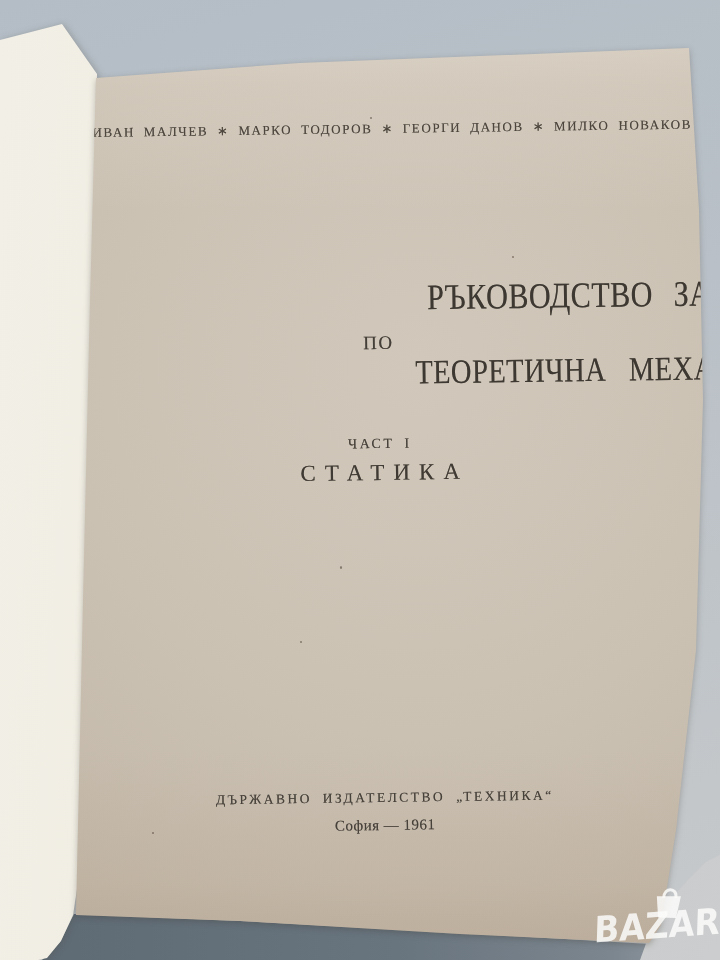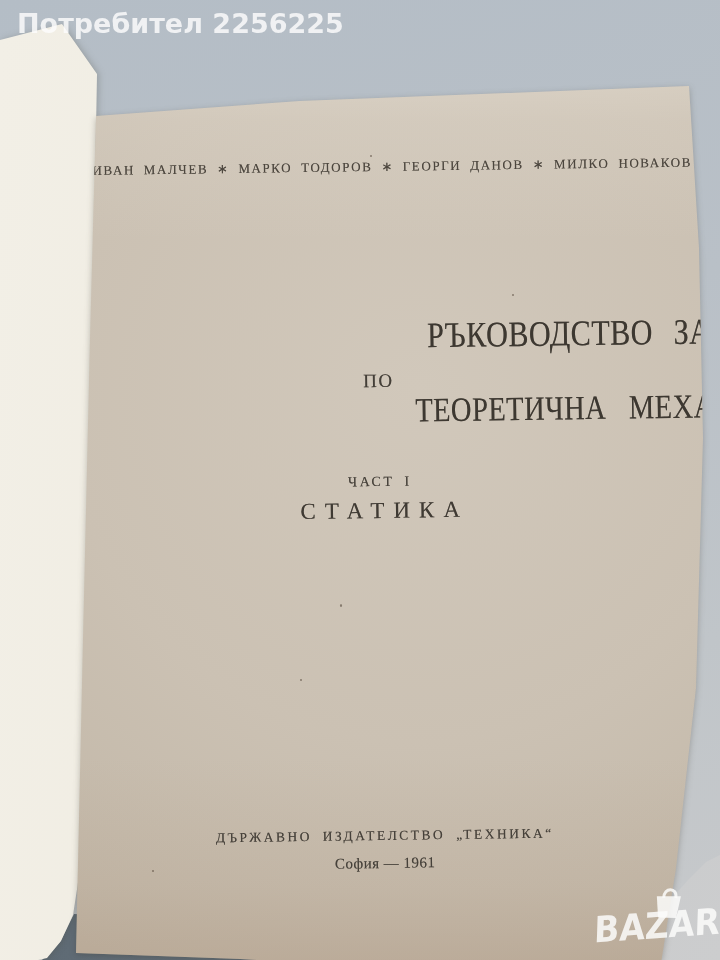--- a/index.html
+++ b/index.html
@@ -32,21 +32,20 @@
   .page-wrap{inset:0;filter:drop-shadow(0 2px 3px rgba(60,55,45,.30));}
   .page{
     inset:0;
     background:
       linear-gradient(94deg,rgba(146,126,102,.32) 0%,rgba(146,126,102,.12) 3.5%,rgba(0,0,0,0) 7.5%),
       linear-gradient(180deg,rgba(238,232,221,.55) 0%,rgba(238,232,221,.20) 9%,rgba(0,0,0,0) 22%),
       linear-gradient(0deg,rgba(168,142,118,.30) 0%,rgba(168,142,118,.12) 8%,rgba(0,0,0,0) 22%),
       linear-gradient(274deg,rgba(150,132,110,.18) 0%,rgba(0,0,0,0) 6%),
       radial-gradient(90% 70% at 58% 38%,#d1c8bb 0%,#cbc1b3 55%,#c1b6a6 100%);
     clip-path:polygon(96px 78px,300px 63px,560px 53px,689px 48px,699px 210px,703px 400px,696px 650px,676px 830px,661px 925px,649px 943px,460px 934px,240px 921px,76px 915px,83px 600px,90px 300px);
-    margin-top:38px;
   }
   
   .content{
     left:96px;right:58px;top:0;height:960px;
     transform:rotate(-0.8deg);transform-origin:50% 40%;
     color:#46413a;
   }
   .line{left:0;right:0;text-align:center;line-height:1;white-space:nowrap;}
   .squeeze{display:inline-block;transform:scaleX(.84);transform-origin:50% 50%;}
   .authors{top:122px;font-size:13px;letter-spacing:1.6px;word-spacing:4px;color:#4c463e;}
@@ -124,21 +123,20 @@
 
       <div class="speck s1"></div>
       <div class="speck s2"></div>
       <div class="speck s3"></div>
       <div class="speck s4"></div>
       <div class="speck s5"></div>
       <div class="speck s6"></div>
     </div>
   </div>
 
-  <div class="wm-user">Потребител 2256225</div>
 
   <div class="wm-bazar">
     <svg width="36" height="34" viewBox="0 0 36 34">
       <path d="M13 13 C 12 2, 26 1, 25 12" fill="none" stroke="rgba(252,252,250,.85)" stroke-width="3"></path>
       <polygon points="6,12 30,10 27,32 9,33" fill="rgba(252,252,250,.85)"></polygon>
     </svg>
     <span class="letters">BAZAR</span>
   </div>
 
 </div>

